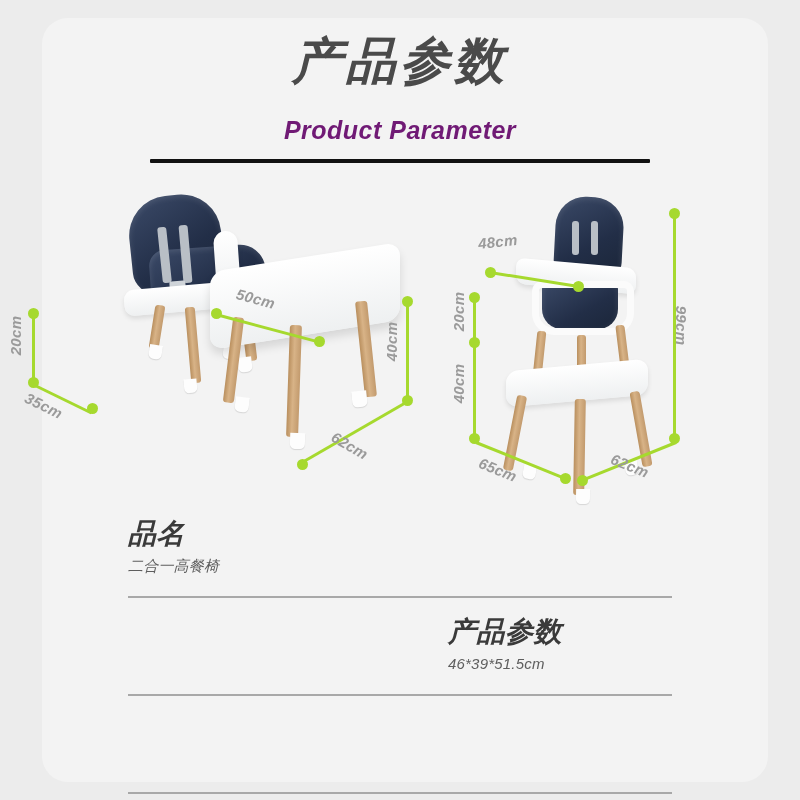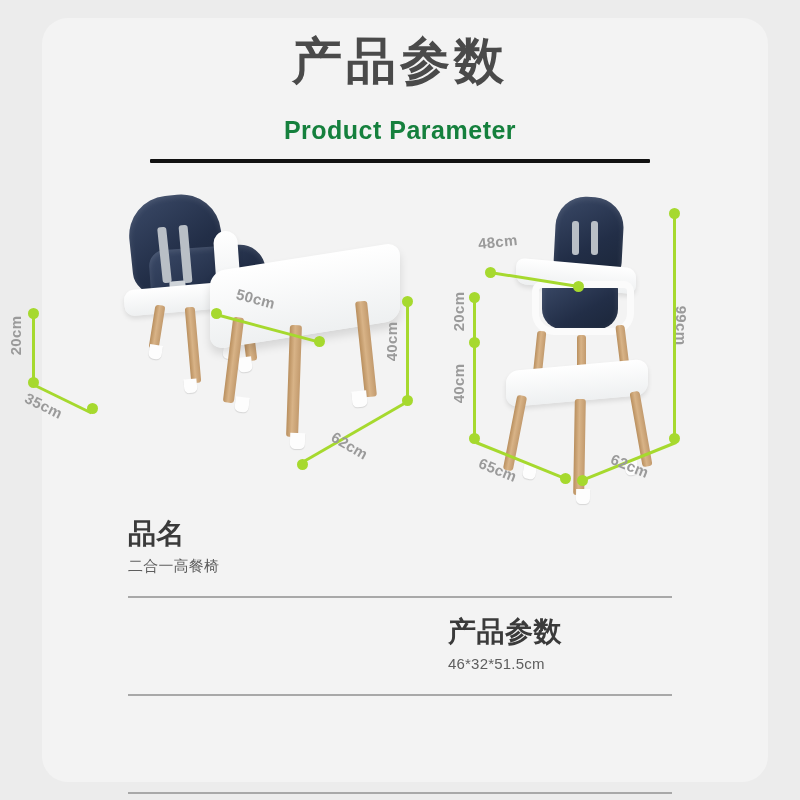--- a/index.html
+++ b/index.html
@@ -2,37 +2,37 @@
 <html><head>
 <meta charset="utf-8">
 <style>
   html,body{margin:0;padding:0;}
   body{
     width:800px;height:800px;
     background:#ececec;
     font-family:"Liberation Sans","DejaVu Sans",sans-serif;
     overflow:hidden;
   }
-  .page{position:relative;width:800px;height:600px;}
+  .page{position:relative;width:800px;height:600px;font-style:italic;}
 
   .card{
     position:absolute;left:42px;top:18px;width:726px;height:764px;
     background:#f3f3f3;border-radius:26px;
   }
 
   
   .hdr{position:absolute;left:0;top:0;width:100%;text-align:center;}
   .hdr-cn{
     position:absolute;left:0;top:36px;width:100%;
     font-size:50px;font-weight:bold;color:#4a4a4a;
     letter-spacing:4px;line-height:1;
   }
   .hdr-en{
     position:absolute;left:0;top:118px;width:100%;
-    font-size:25px;font-weight:bold;color:#15803d;
+    font-size:25px;font-weight:bold;color:#701a75;
     letter-spacing:.5px;line-height:1;
   }
   .hdr-rule{
     position:absolute;left:150px;top:159px;width:500px;height:4px;
     background:#111;border-radius:1px;
   }
 
   
   .illus{position:absolute;left:0;top:185px;width:800px;height:320px;}
 
@@ -203,21 +203,21 @@
         <div class="s-label">品名</div>
         <div class="s-value">二合一高餐椅</div>
       </div>
     </div>
 
     <div class="divider"></div>
 
     <div class="row row-h">
       <div class="cell c2">
         <div class="s-label">产品参数</div>
-        <div class="s-value">46*32*51.5cm</div>
+        <div class="s-value">46*39*51.5cm</div>
       </div>
     </div>
 
     <div class="divider"></div>
 
     <div class="row row-h">
     </div>
 
     <div class="divider"></div>
   </div>

